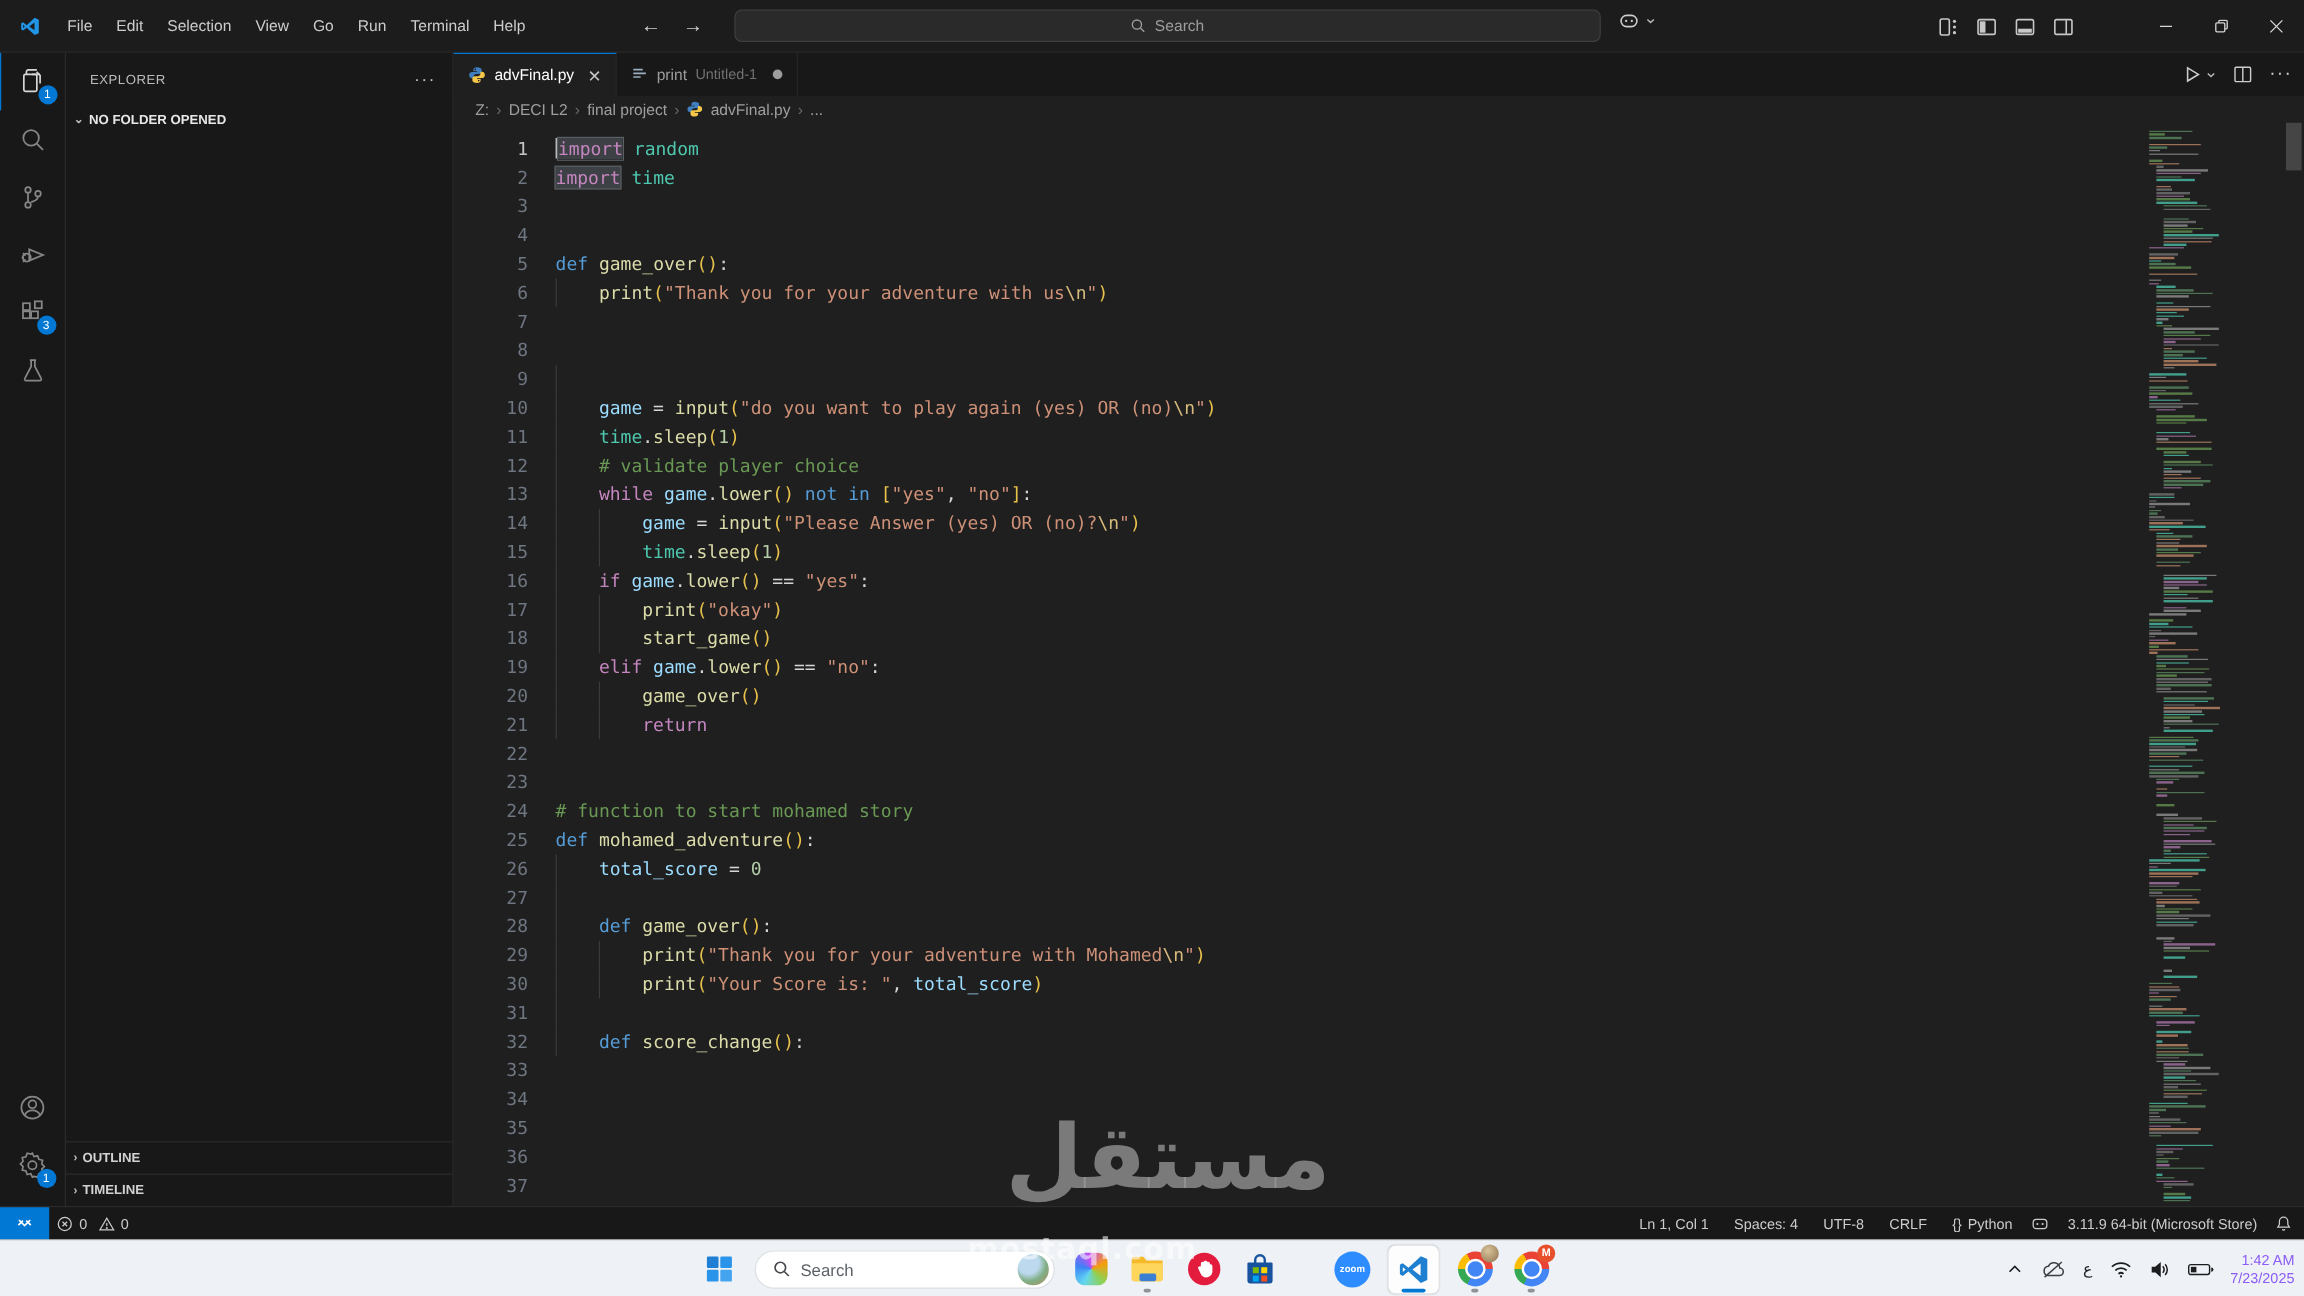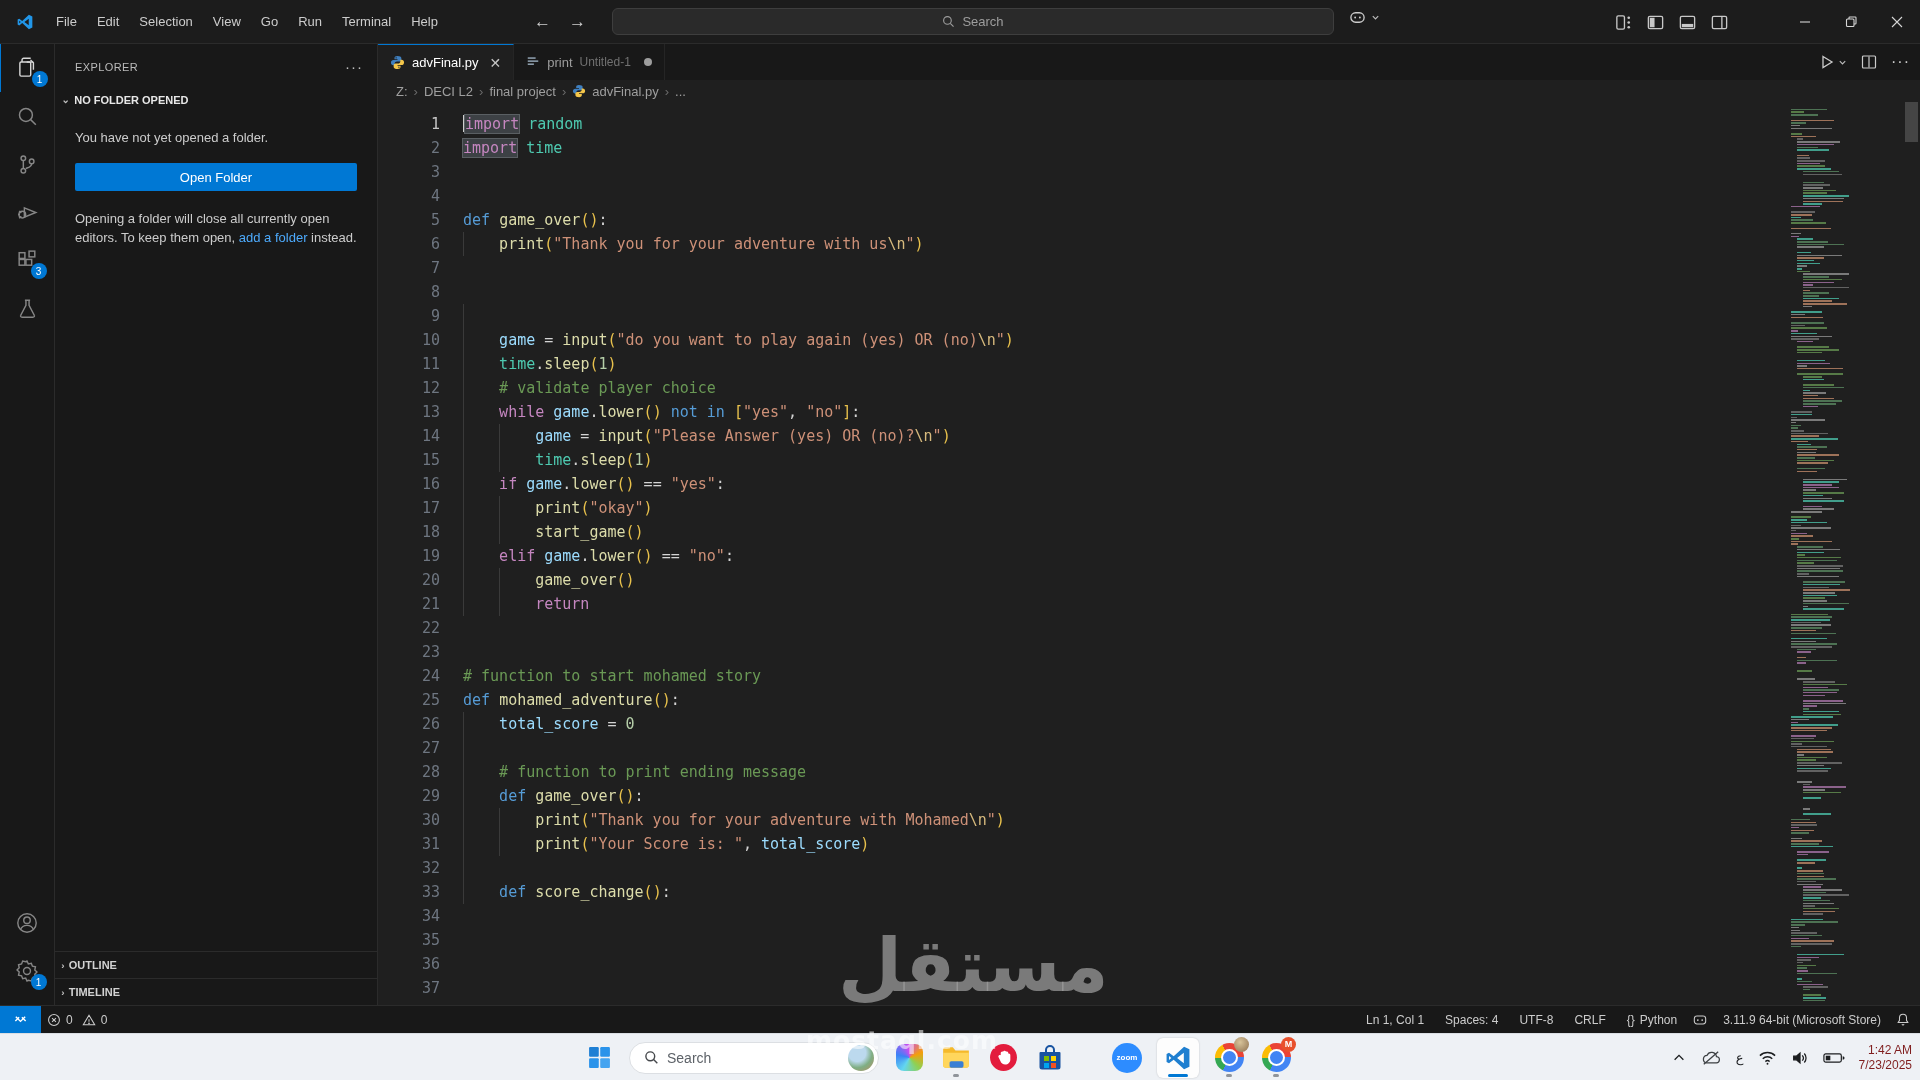--- a/index.html
+++ b/index.html
@@ -98,21 +98,21 @@
   .search-pill{width:250px;height:32px;background:#ffffff;border:1px solid #dcdfe3;border-radius:17px;
                display:flex;align-items:center;gap:8px;padding:0 4px 0 14px;box-sizing:border-box;color:#5d6268;font-size:14px;}
   .pill-img{margin-left:auto;width:26px;height:26px;border-radius:50%;
             background:radial-gradient(circle at 35% 30%,#bcd9ee 0 35%,#7fae84 60%,#b98d5f 100%);}
   .vscode-tile{width:42px;height:40px;background:#fdfdfd;border-radius:6px;display:flex;align-items:center;justify-content:center;
                box-shadow:0 0 2px rgba(0,0,0,.2);position:relative;}
   .vscode-tile .active-bar{position:absolute;bottom:1px;left:50%;transform:translateX(-50%);width:20px;height:3px;border-radius:2px;background:#0078d4;}
   .chrome-badge{position:absolute;top:-1px;right:-3px;width:15px;height:15px;border-radius:50%;}
   .tb-tray{position:absolute;right:8px;top:0;height:47px;display:flex;align-items:center;gap:14px;color:#1b1d1f;}
   .tray-lang{font-size:13px;}
-  .tray-clock{text-align:right;font-size:12px;line-height:15px;color:#7f1d1d;}
+  .tray-clock{text-align:right;font-size:12px;line-height:15px;color:#8b5cf6;}
 
   
   .watermark{position:absolute;left:838px;top:922px;font-family:"DejaVu Sans",sans-serif;font-weight:bold;
              font-size:74px;color:rgba(158,158,158,.72);z-index:50;pointer-events:none;}
   .watermark-domain{position:absolute;left:806px;top:1026px;font-family:"DejaVu Sans",sans-serif;font-weight:bold;
              font-size:25px;letter-spacing:1px;color:rgba(255,255,255,.55);z-index:51;pointer-events:none;}
 </style>
 </head>
 <body>
 
@@ -258,25 +258,20 @@
   </aside>
 
   <aside class="sidebar">
     <div class="sb-header">
       <span class="sb-title">EXPLORER</span>
       <span class="sb-actions">···</span>
     </div>
     <div class="sb-section">
       <span class="chev">⌄</span>
       <span>NO FOLDER OPENED</span>
-    </div>
-    <div class="sb-body">
-      <div class="sb-text">You have not yet opened a folder.</div>
-      <button class="open-folder">Open Folder</button>
-      <div class="sb-note"><span>Opening a folder will close all currently open editors. To keep them open, </span><span class="sb-link">add a folder</span><span> instead.</span></div>
     </div>
     <div class="sb-bottom sb-outline">
       <span class="chev">›</span>
       <span>OUTLINE</span>
     </div>
     <div class="sb-bottom sb-timeline">
       <span class="chev">›</span>
       <span>TIMELINE</span>
     </div>
   </aside>
@@ -394,21 +389,20 @@
         <div class="code-line"><span class="guide"></span><span class="guide"></span><span class="tk f">start_game</span><span class="tk b">()</span></div>
         <div class="code-line"><span class="guide"></span><span class="tk k">elif</span><span class="tk p"> </span><span class="tk v">game</span><span class="tk p">.</span><span class="tk f">lower</span><span class="tk b">()</span><span class="tk p"> == </span><span class="tk s">"no"</span><span class="tk p">:</span></div>
         <div class="code-line"><span class="guide"></span><span class="guide"></span><span class="tk f">game_over</span><span class="tk b">()</span></div>
         <div class="code-line"><span class="guide"></span><span class="guide"></span><span class="tk k">return</span></div>
         <div class="code-line"></div>
         <div class="code-line"></div>
         <div class="code-line"><span class="tk c"># function to start mohamed story</span></div>
         <div class="code-line"><span class="tk d">def</span><span class="tk p"> </span><span class="tk f">mohamed_adventure</span><span class="tk b">()</span><span class="tk p">:</span></div>
         <div class="code-line"><span class="guide"></span><span class="tk v">total_score</span><span class="tk p"> = </span><span class="tk n">0</span></div>
         <div class="code-line"><span class="guide"></span></div>
-        <div class="code-line"><span class="guide"></span><span class="tk c"># function to print ending message</span></div>
         <div class="code-line"><span class="guide"></span><span class="tk d">def</span><span class="tk p"> </span><span class="tk f">game_over</span><span class="tk b">()</span><span class="tk p">:</span></div>
         <div class="code-line"><span class="guide"></span><span class="guide"></span><span class="tk f">print</span><span class="tk b">(</span><span class="tk s">"Thank you for your adventure with Mohamed</span><span class="tk e">\n</span><span class="tk s">"</span><span class="tk b">)</span></div>
         <div class="code-line"><span class="guide"></span><span class="guide"></span><span class="tk f">print</span><span class="tk b">(</span><span class="tk s">"Your Score is: "</span><span class="tk p">, </span><span class="tk v">total_score</span><span class="tk b">)</span></div>
         <div class="code-line"><span class="guide"></span></div>
         <div class="code-line"><span class="guide"></span><span class="tk d">def</span><span class="tk p"> </span><span class="tk f">score_change</span><span class="tk b">()</span><span class="tk p">:</span></div>
       </div>
     <div class="minimap">
         <div style="position: absolute; left: 3px; top: 6.7px; width: 35.9px; height: 1.5px; background: rgb(94, 143, 102); opacity: 0.75;"></div>
         <div style="position: absolute; left: 3px; top: 9.4px; width: 13.2px; height: 1.5px; background: rgb(106, 153, 85); opacity: 0.75;"></div>
         <div style="position: absolute; left: 3px; top: 12.1px; width: 27.3px; height: 1.5px; background: rgb(94, 143, 102); opacity: 0.75;"></div>

